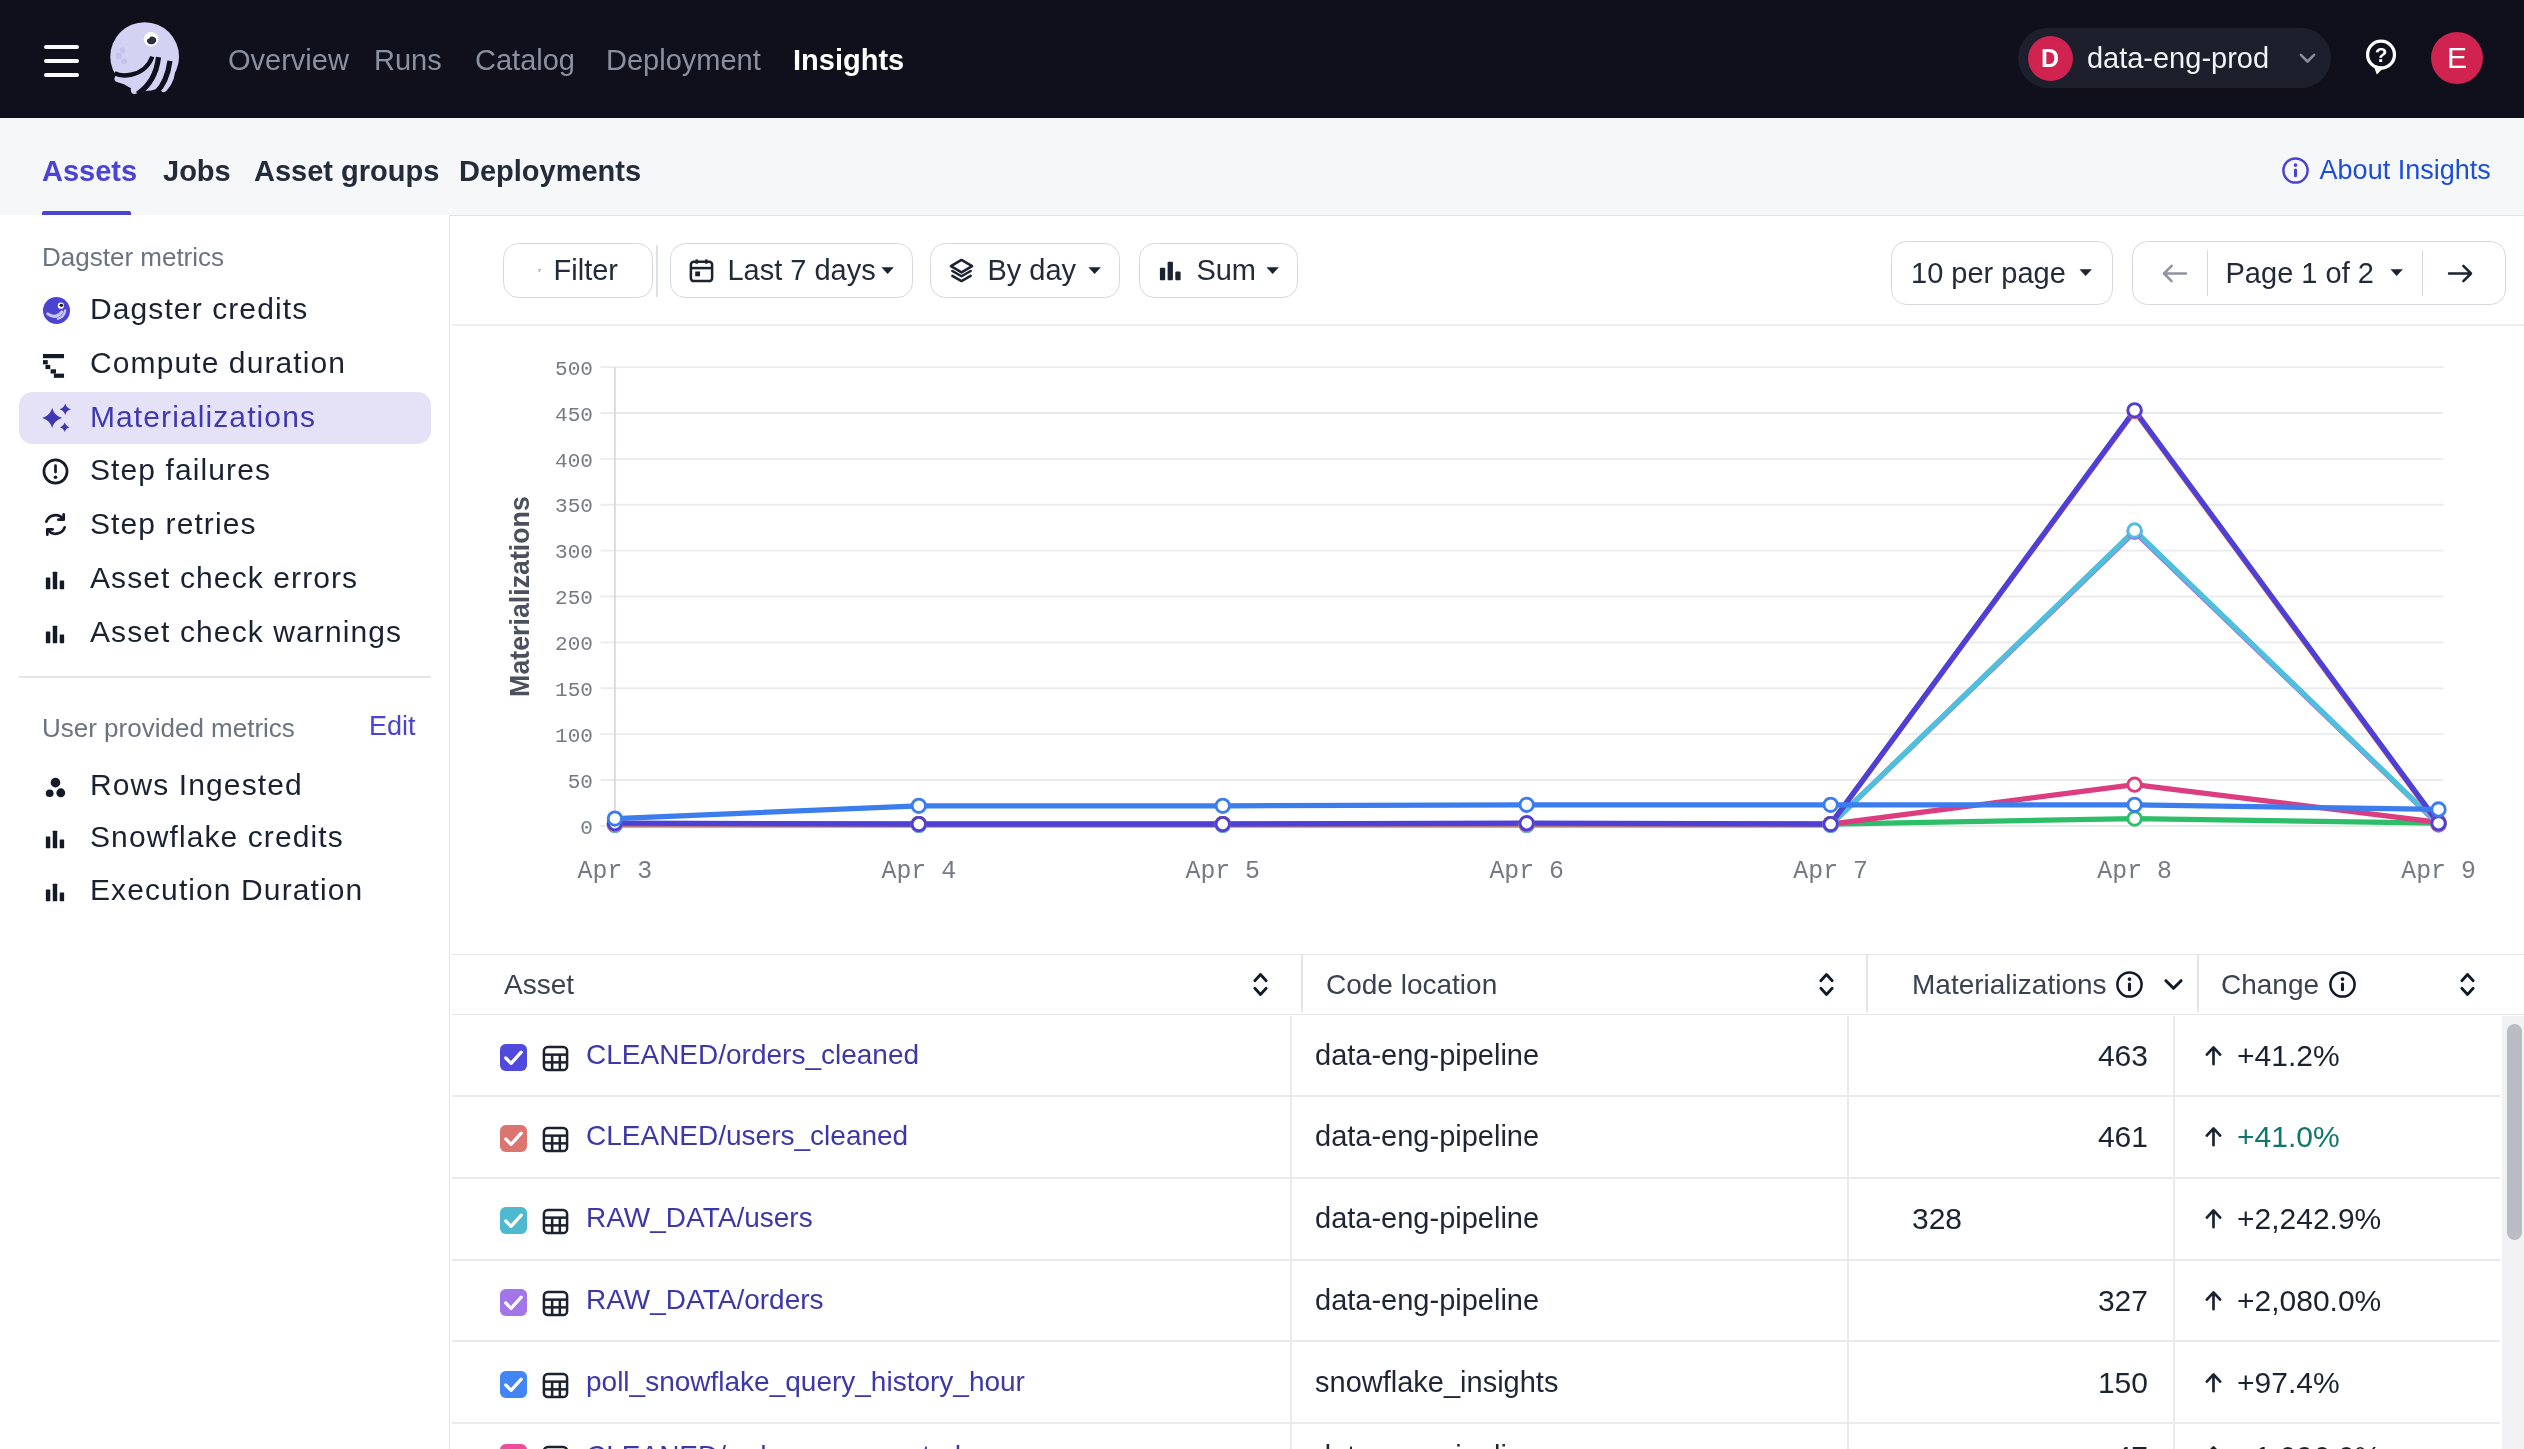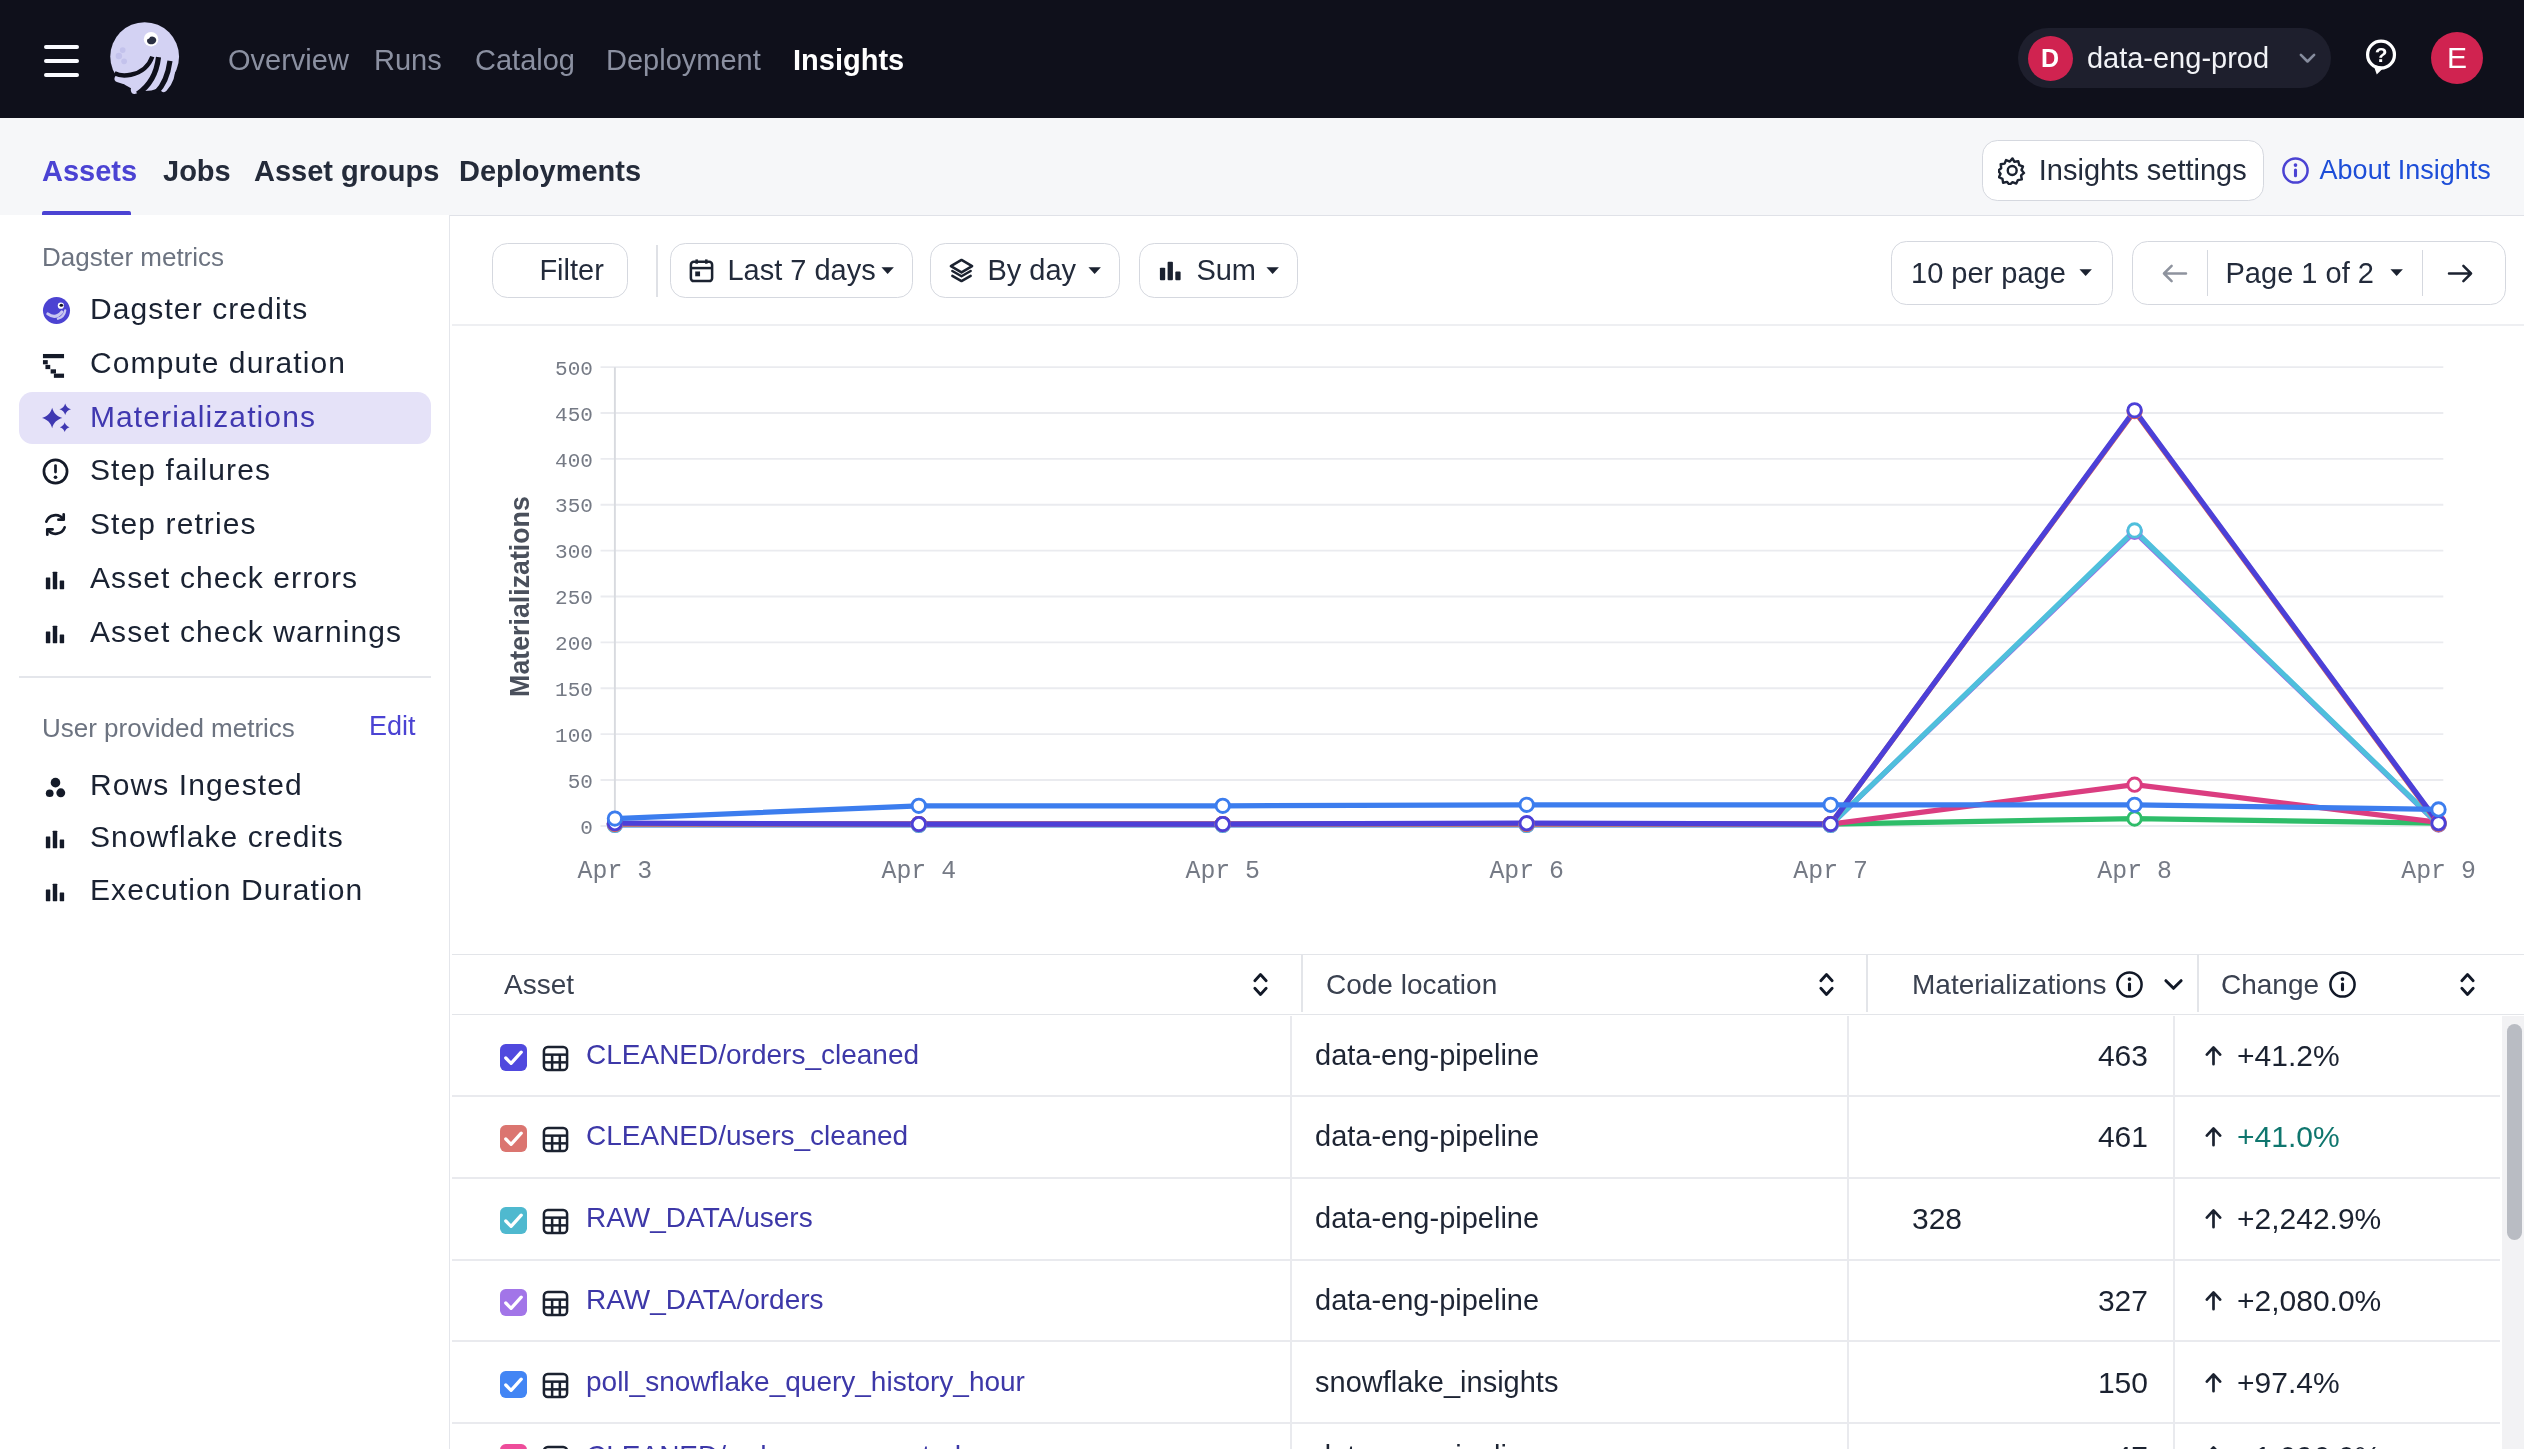--- a/index.html
+++ b/index.html
@@ -51,27 +51,20 @@
       </div>
   <div class="abs flex" style="left:2431px;top:32px;width:52px;height:52px;border-radius:50%;background:#D02350;justify-content:center;font-size:30px;font-weight:500;color:#fff">E</div>
 </div>
 
 <div class="abs" style="left:0;top:118px;width:2525px;height:98px;background:#F6F7F9;border-bottom:1.9px solid #E0E2E8">
   <div class="abs" style="left:42px;top:37px;font-size:29px;font-weight:600;color:#4B43D3">Assets</div>
   <div class="abs" style="left:163px;top:37px;font-size:29px;font-weight:600;color:#242B3A">Jobs</div>
   <div class="abs" style="left:254px;top:37px;font-size:29px;font-weight:600;color:#242B3A">Asset groups</div>
   <div class="abs" style="left:459px;top:37px;font-size:29px;font-weight:600;color:#242B3A">Deployments</div>
   <div class="abs" style="left:42px;top:93px;width:89px;height:6.7px;background:#4B43D3;border-radius:1.9px"></div>
-  <div class="btn" style="left:1982px;top:22px;width:282px;height:61px;padding:0 15.3px">
-    <svg width="29" height="29" viewBox="0 0 30 30" style="">
-          <path d="M15 2.5 l2 3.5 4-.6 1 4 3.8 1.4 -1.5 3.7 2.6 3 -3 2.6 .7 4 -4 .8 -1.7 3.6 -3.9-1.4 -3 2.7 -2.7-3 -4 .9 -.7-4 -3.6-1.7 1.6-3.7 -2.5-3.2 3.2-2.5 -.5-4 4-.7 1.6-3.7 3.8 1.5 Z" fill="none" stroke="#1B2230" stroke-width="2.5" stroke-linejoin="round"></path>
-          <circle cx="14.7" cy="15" r="4.6" fill="none" stroke="#1B2230" stroke-width="2.5"></circle>
-        </svg>
-        <span style="margin-left:11.5px">Insights settings</span>
-  </div>
   <div class="abs flex" style="left:2281px;top:22px;height:61px">
     <svg width="29" height="29" viewBox="0 0 30 30" style="">
           <circle cx="15" cy="15" r="12.5" fill="none" stroke="#4B43D3" stroke-width="2.6"></circle>
           <circle cx="15" cy="9.4" r="1.9" fill="#4B43D3"></circle>
           <rect x="13.4" y="13" width="3.2" height="9" rx="1.6" fill="#4B43D3"></rect>
         </svg>
     <span style="font-size:27px;color:#1d4ed8;margin-left:9.6px">About Insights</span>
   </div>
 </div>
 <div class="abs" style="left:0;top:215px;width:450px;height:1235px;background:#fff;border-right:1.9px solid #E4E6EB">
@@ -160,21 +153,21 @@
 <div class="abs" style="left:42px;top:664px">
         <svg width="26" height="26" viewBox="0 0 27 27" style="">
           <rect x="4" y="11" width="4.6" height="12" rx="0.5" fill="#141A28"></rect>
           <rect x="11.2" y="5" width="4.6" height="18" rx="0.5" fill="#141A28"></rect>
           <rect x="18.4" y="14" width="4.6" height="9" rx="0.5" fill="#141A28"></rect>
         </svg>
       </div>
 <div class="abs" style="left:90px;top:658px;font-size:30px;letter-spacing:1.1px;color:#1A2232">Execution Duration</div>
 </div>
 
-<div class="btn" style="left:492px;top:243px;width:136px;height:55px;padding:0 34px">
+<div class="btn" style="left:503px;top:243px;width:150px;height:55px;padding:0 34px">
       <svg width="26" height="27" viewBox="0 0 27 28" style="">
         <path d="M3 4 H23 L16.5 13 V21.5 L9.5 24 V13 Z" fill="none" stroke="#1B2230" stroke-width="2.6" stroke-linejoin="round"></path>
       </svg>
       <span style="margin-left:12.4px">Filter</span>
     </div>
 <div class="abs" style="left:656px;top:245px;width:1.9px;height:52px;background:#DFE1E6"></div>
 <div class="btn" style="left:670px;top:243px;width:243px;height:55px;padding:0 17px">
       <svg width="27" height="27" viewBox="0 0 28 28" style="">
         <rect x="3" y="5" width="22" height="20" rx="3" fill="none" stroke="#1B2230" stroke-width="2.6"></rect>
         <line x1="3" y1="11.5" x2="25" y2="11.5" stroke="#1B2230" stroke-width="2.6"></line>

